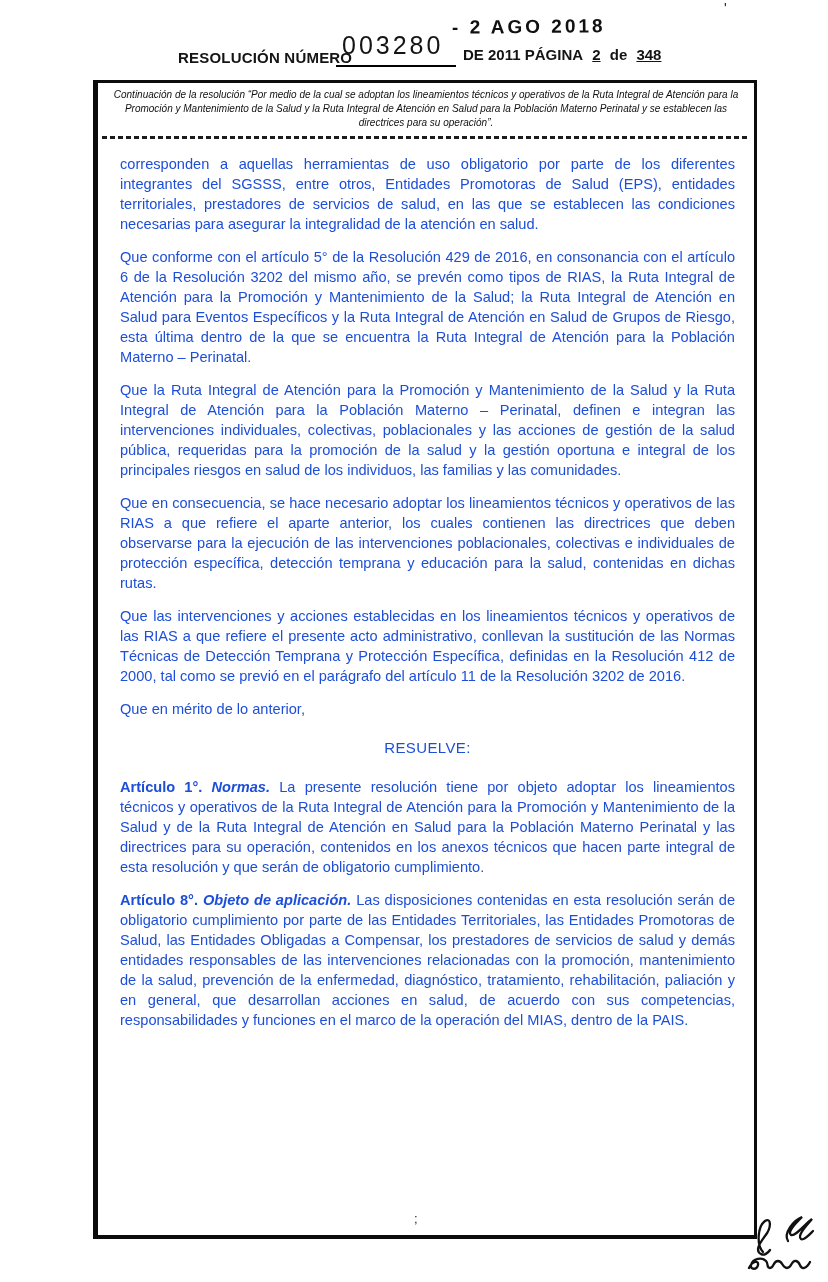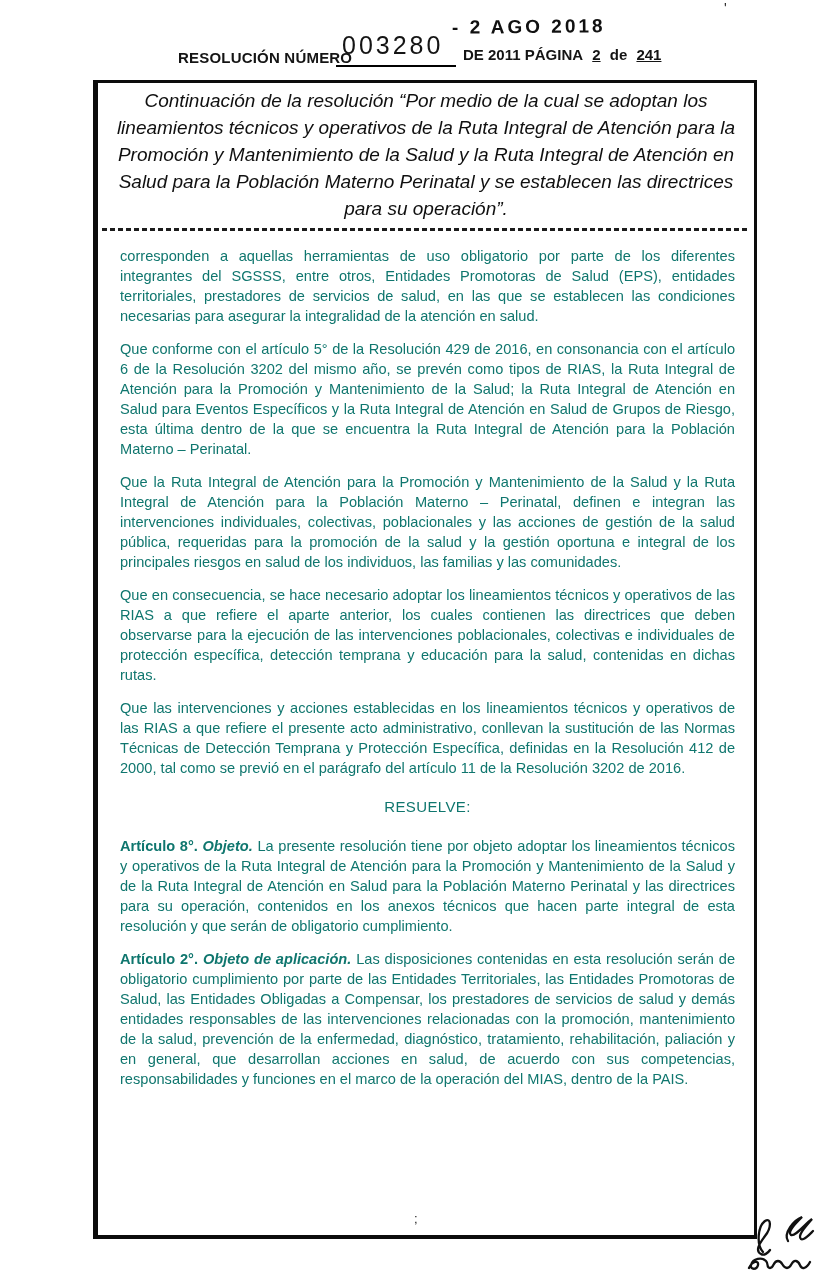--- a/index.html
+++ b/index.html
@@ -32,29 +32,29 @@
   .hdr-suffix .sp { margin-right:5px; }
   .hdr-suffix .und { text-decoration:underline; }
   
   .frame {
     position:absolute; left:93px; top:80px; width:664px; height:1159px;
     box-sizing:border-box; background:#fff;
     border:3px solid #0c0c0c; border-left-width:5px; border-bottom-width:4px;
   }
   .cont-note {
     margin:5px 14px 0; text-align:center;
-    font-size:19px; font-style:italic; line-height:1.42; color:#101010;
+    font-size:10px; font-style:italic; line-height:1.42; color:#101010;
   }
   .dashed-sep {
     margin:5px 4px 0; height:3px;
     background:repeating-linear-gradient(90deg,#1c1c1c 0 5px, transparent 5px 8px);
   }
   .doc-body {
     padding:15px 19px 0 22px;
-    font-size:14.6px; line-height:20px; text-align:justify; color:#0f766e;
+    font-size:14.6px; line-height:20px; text-align:justify; color:#1d4ed8;
   }
   .doc-body p { margin:0 0 13px; }
   .lead-label { font-weight:bold; }
   .lead-title { font-weight:bold; font-style:italic; }
   .resuelve {
     text-align:center; font-weight:normal; letter-spacing:0.4px;
     margin:19px 0 19px !important; font-size:15px;
   }
   .artifact-bottom { position:absolute; left:316px; top:1128px; font-size:13px; color:#222; }
   
@@ -68,44 +68,45 @@
   <span class="artifact-top-right">'</span>
 
   <div class="stamp-date">- 2 AGO 2018</div>
   <div class="hdr-prefix">RESOLUCIÓN NÚMERO</div>
   <div class="res-number">003280</div>
   <div class="number-underline"></div>
   <div class="hdr-suffix">
     <span class="sp">DE 2011 PÁGINA</span>
     <span class="sp und">2</span>
     <span class="sp">de</span>
-    <span class="und">241</span>
+    <span class="und">348</span>
   </div>
 
   <div class="frame">
     <div class="cont-note">Continuación de la resolución “Por medio de la cual se adoptan los lineamientos técnicos y operativos de la Ruta Integral de Atención para la Promoción y Mantenimiento de la Salud y la Ruta Integral de Atención en Salud para la Población Materno Perinatal y se establecen las directrices para su operación”.</div>
     <div class="dashed-sep"></div>
 
     <div class="doc-body">
       <p>corresponden a aquellas herramientas de uso obligatorio por parte de los diferentes integrantes del SGSSS, entre otros, Entidades Promotoras de Salud (EPS), entidades territoriales, prestadores de servicios de salud, en las que se establecen las condiciones necesarias para asegurar la integralidad de la atención en salud.</p>
       <p>Que conforme con el artículo 5° de la Resolución 429 de 2016, en consonancia con el artículo 6 de la Resolución 3202 del mismo año, se prevén como tipos de RIAS, la Ruta Integral de Atención para la Promoción y Mantenimiento de la Salud; la Ruta Integral de Atención en Salud para Eventos Específicos y la Ruta Integral de Atención en Salud de Grupos de Riesgo, esta última dentro de la que se encuentra la Ruta Integral de Atención para la Población Materno – Perinatal.</p>
       <p>Que la Ruta Integral de Atención para la Promoción y Mantenimiento de la Salud y la Ruta Integral de Atención para la Población Materno – Perinatal, definen e integran las intervenciones individuales, colectivas, poblacionales y las acciones de gestión de la salud pública, requeridas para la promoción de la salud y la gestión oportuna e integral de los principales riesgos en salud de los individuos, las familias y las comunidades.</p>
       <p>Que en consecuencia, se hace necesario adoptar los lineamientos técnicos y operativos de las RIAS a que refiere el aparte anterior, los cuales contienen las directrices que deben observarse para la ejecución de las intervenciones poblacionales, colectivas e individuales de protección específica, detección temprana y educación para la salud, contenidas en dichas rutas.</p>
       <p>Que las intervenciones y acciones establecidas en los lineamientos técnicos y operativos de las RIAS a que refiere el presente acto administrativo, conllevan la sustitución de las Normas Técnicas de Detección Temprana y Protección Específica, definidas en la Resolución 412 de 2000, tal como se previó en el parágrafo del artículo 11 de la Resolución 3202 de 2016.</p>
+      <p>Que en mérito de lo anterior,</p>
 
       <p class="resuelve">RESUELVE:</p>
 
       <p>
-        <span class="lead-label">Artículo 8°.</span>
-        <span class="lead-title">Objeto.</span>
+        <span class="lead-label">Artículo 1°.</span>
+        <span class="lead-title">Normas.</span>
         <span>La presente resolución tiene por objeto adoptar los lineamientos técnicos y operativos de la Ruta Integral de Atención para la Promoción y Mantenimiento de la Salud y de la Ruta Integral de Atención en Salud para la Población Materno Perinatal y las directrices para su operación, contenidos en los anexos técnicos que hacen parte integral de esta resolución y que serán de obligatorio cumplimiento.</span>
       </p>
 
       <p>
-        <span class="lead-label">Artículo 2°.</span>
+        <span class="lead-label">Artículo 8°.</span>
         <span class="lead-title">Objeto de aplicación.</span>
         <span>Las disposiciones contenidas en esta resolución serán de obligatorio cumplimiento por parte de las Entidades Territoriales, las Entidades Promotoras de Salud, las Entidades Obligadas a Compensar, los prestadores de servicios de salud y demás entidades responsables de las intervenciones relacionadas con la promoción, mantenimiento de la salud, prevención de la enfermedad, diagnóstico, tratamiento, rehabilitación, paliación y en general, que desarrollan acciones en salud, de acuerdo con sus competencias, responsabilidades y funciones en el marco de la operación del MIAS, dentro de la PAIS.</span>
       </p>
     </div>
 
     <span class="artifact-bottom">;</span>
   </div>
 
   <svg class="initials-svg" width="95" height="74" viewBox="0 0 95 74">
     <g fill="none" stroke="#111" stroke-width="2.3" stroke-linecap="round">

